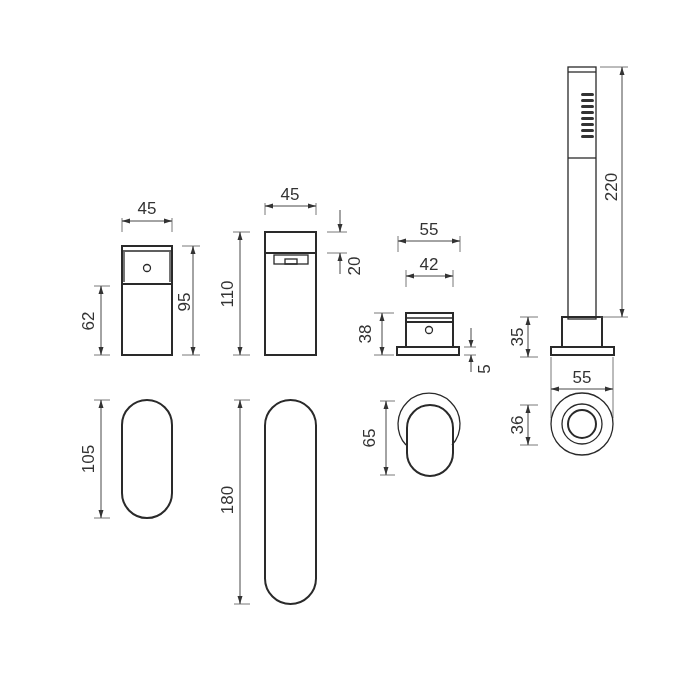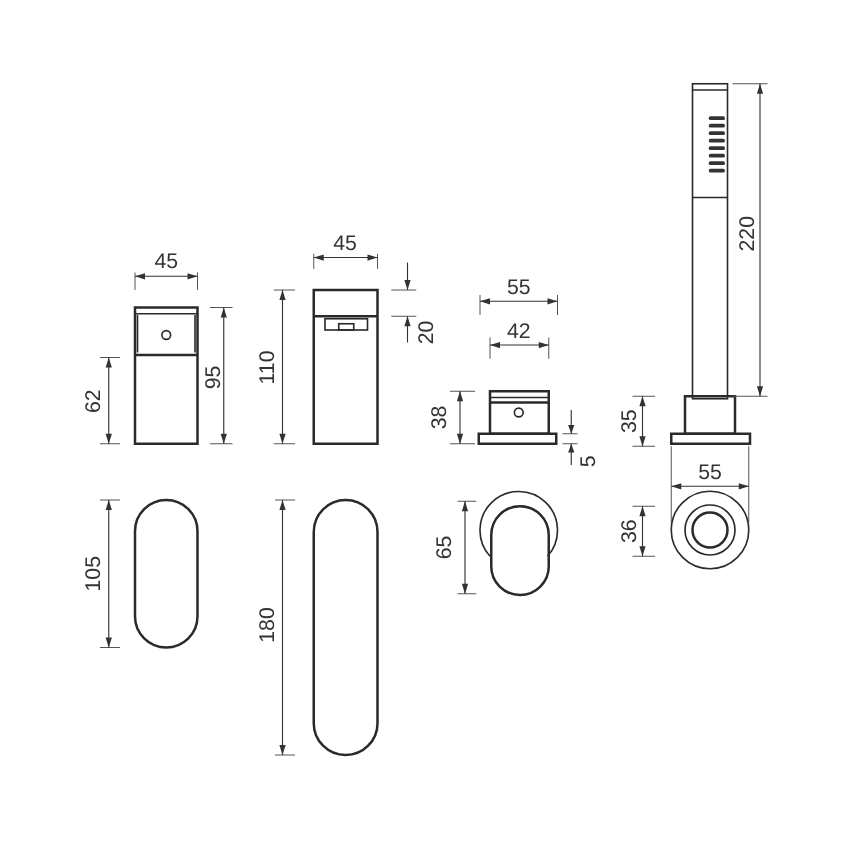--- a/index.html
+++ b/index.html
@@ -1,17 +1,17 @@
 <!DOCTYPE html>
 <html><head>
 <meta charset="utf-8">
 <style>
   html, body { margin:0; padding:0; background:#ffffff; }
   body { width:675px; height:675px; overflow:hidden; }
-  #canvas { position:relative; width:662px; height:675px; }
+  #canvas { position:relative; width:662px; height:675px;margin-left:14px; }
   svg { position:absolute; left:0; top:0; }
   .dim-text { font-family:"Liberation Sans", sans-serif; font-size:17px; fill:#333333; }
   .obj { stroke:#2a2a2a; fill:none; stroke-width:2; }
   .objthin { stroke:#2a2a2a; fill:none; stroke-width:1.3; }
   .dim { stroke:#333333; stroke-width:0.9; fill:none; }
   .ext { stroke:#555555; stroke-width:0.8; fill:none; }
   .arrow { fill:#333333; stroke:none; }
 </style>
 </head>
 <body>

